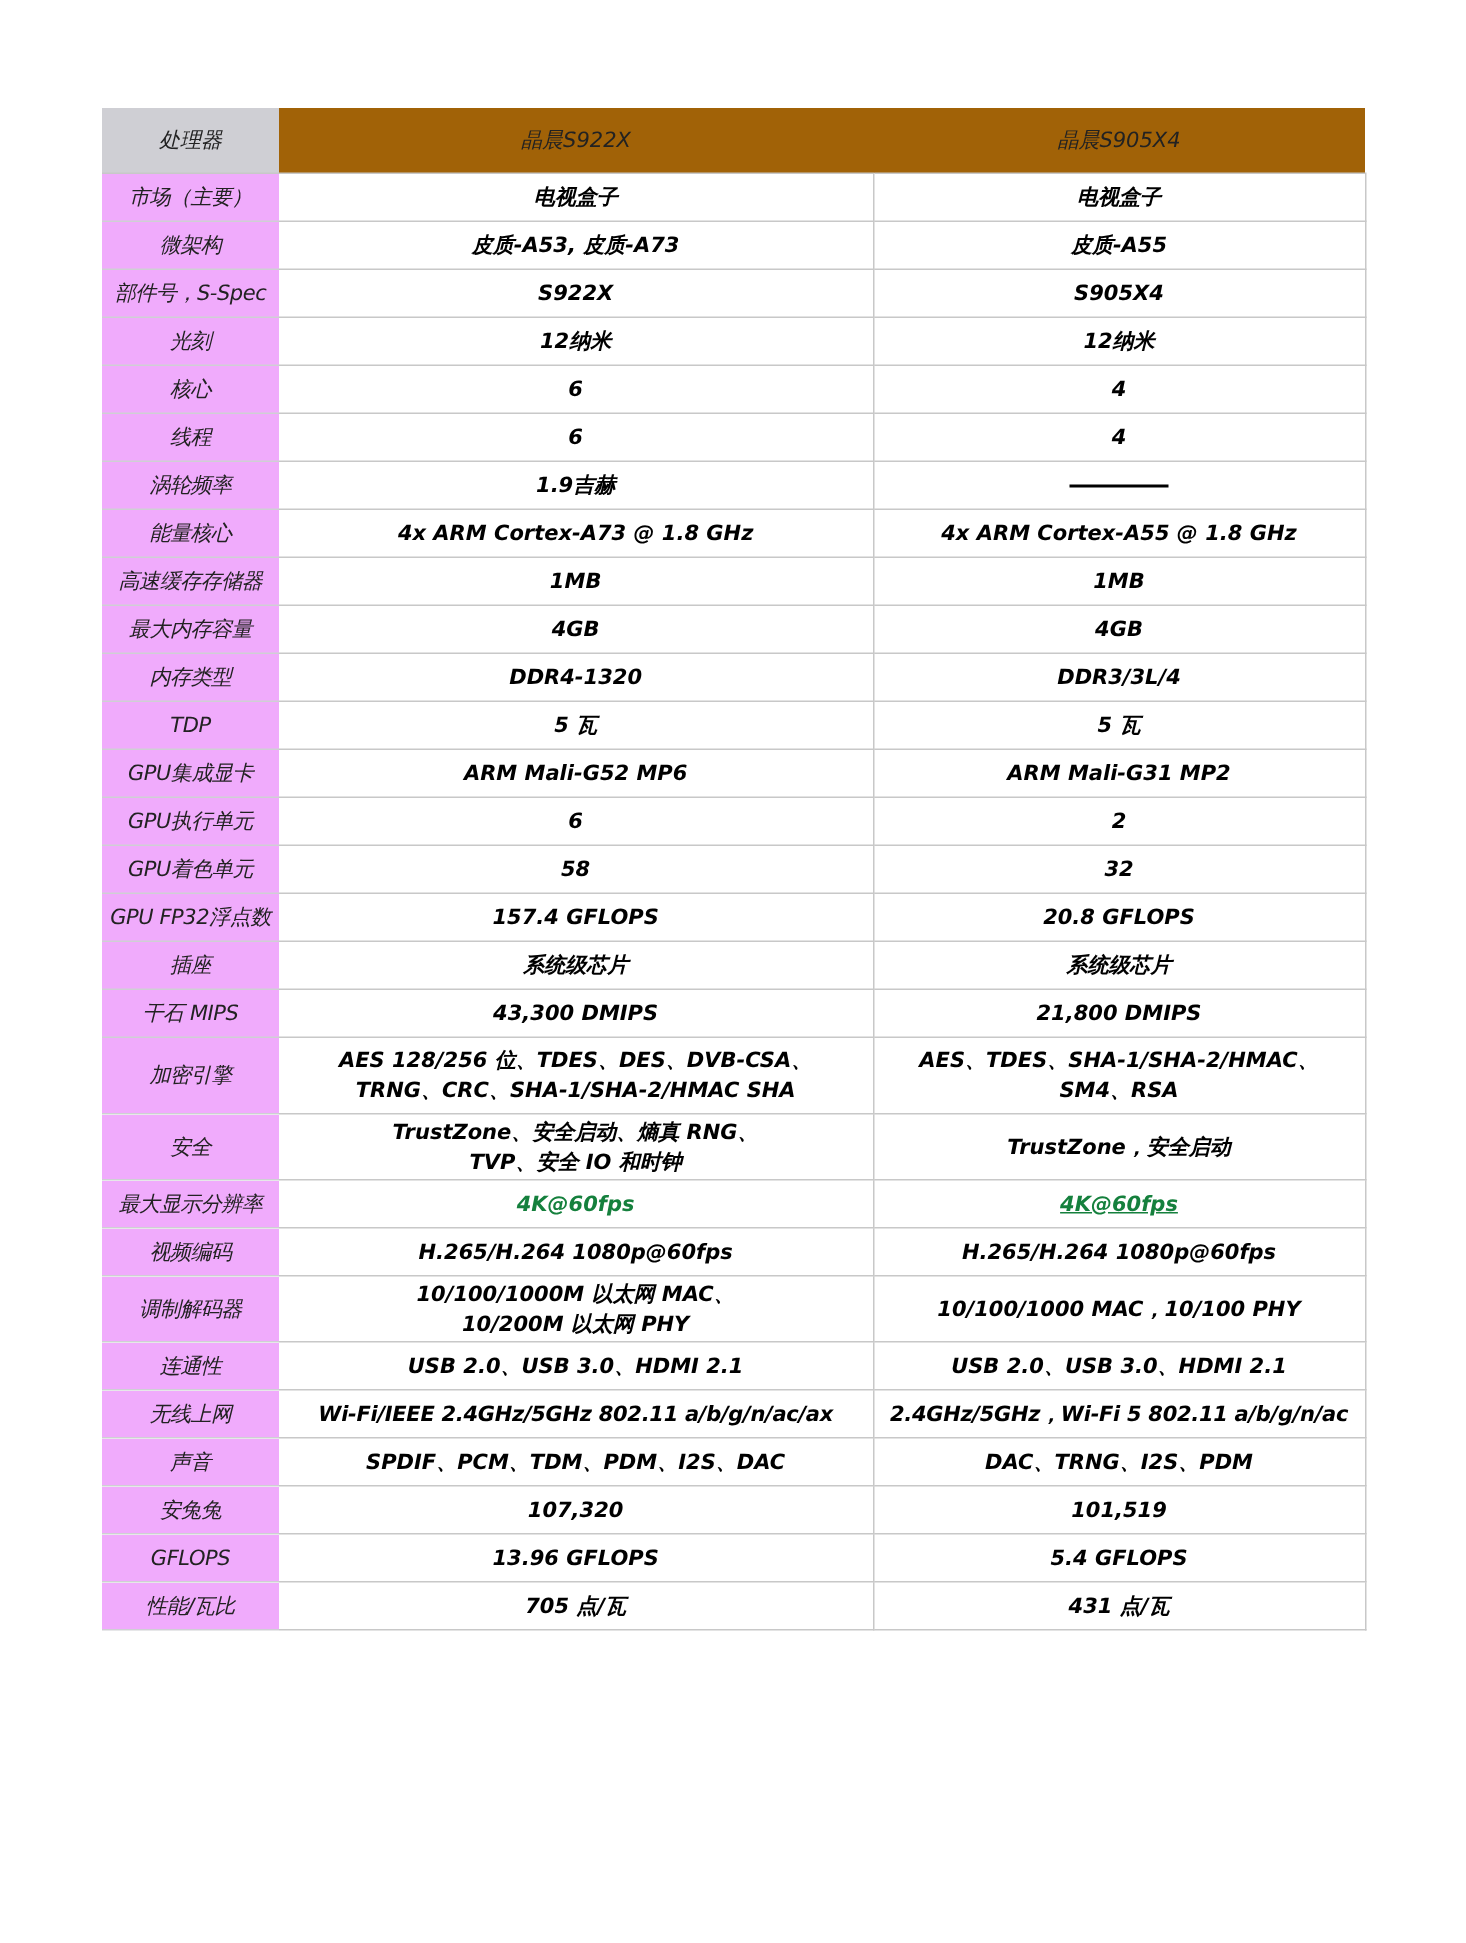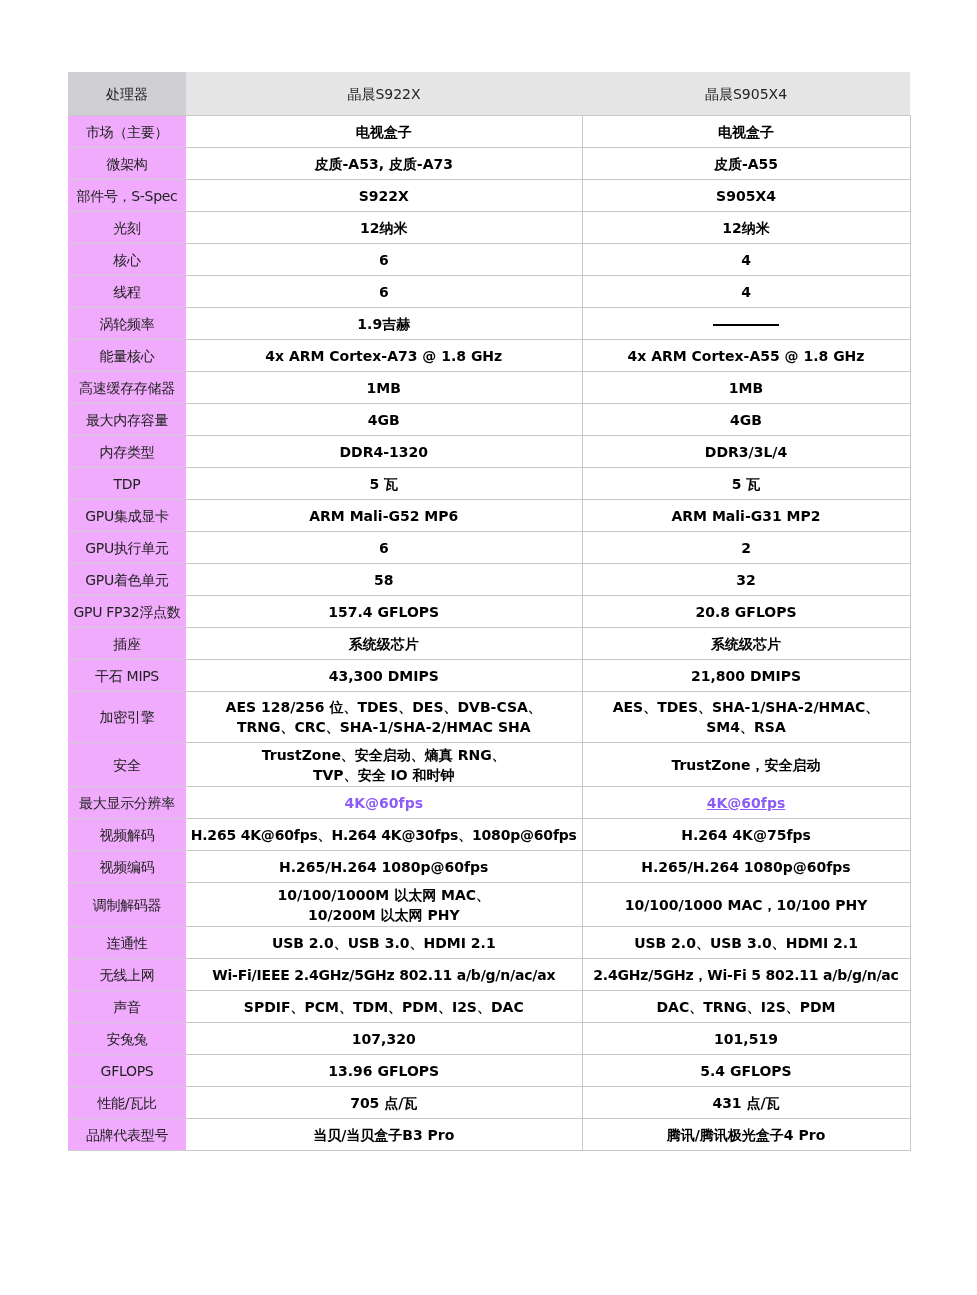--- a/index.html
+++ b/index.html
@@ -1,46 +1,46 @@
 <!DOCTYPE html>
 <html><head>
 <meta charset="utf-8">
 <style>
   html, body { margin: 0; padding: 0; background: #ffffff; }
   body { width: 977px; height: 1295px; position: relative; font-family: "DejaVu Sans", "Liberation Sans", sans-serif; }
   .spec-table {
     position: absolute; left: 68px; top: 72px; width: 842px;
-    border-collapse: collapse; table-layout: fixed;
+    border-collapse: collapse; table-layout: fixed; font-style: italic;
   }
   .spec-table col.c-label { width: 118px; }
   .spec-table col.c-a { width: 396px; }
   .spec-table col.c-b { width: 328px; }
   .spec-table td, .spec-table th {
     border-bottom: 1px solid #c8c8c8;
     text-align: center; vertical-align: middle;
     padding: 0 2px; color: #000;
     line-height: 20px;
     overflow: hidden; white-space: nowrap;
   }
   .spec-table th {
     height: 43px; font-weight: normal; font-size: 14px;
-    background: #e5e5e5; color: #222; border-bottom: 1px solid #c8c8c8;
+    background: #a16207; color: #222; border-bottom: 1px solid #c8c8c8;
   }
   .spec-table th.label-head { background: #cfcfd4; }
   .spec-table td.label {
     background: #f0abfc; font-size: 14px; color: #222;
     border-bottom: 1px solid #cfcfd4; letter-spacing: -0.3px;
   }
   .spec-table td.val { font-size: 14px; font-weight: bold; }
   .spec-table td.col-a { border-right: 1px solid #c8c8c8; }
   .spec-table td.col-b { border-right: 1px solid #c8c8c8; }
   .spec-table tr { height: 32px; }
   .spec-table tr.tall { height: 51px; }
   .spec-table tr.tall2 { height: 44px; }
-  .link-blue { color: #8b5cf6; }
+  .link-blue { color: #15803d; }
   .link-under { text-decoration: underline; }
   .dash { display: inline-block; width: 66px; height: 2px; background: #000; vertical-align: middle; }
   .sm { font-size: 13.5px; letter-spacing: -0.2px; }
 </style>
 </head>
 <body>
 
 <table class="spec-table">
   <colgroup>
       <col class="c-label">
@@ -163,25 +163,20 @@
           <div>TVP、安全 IO 和时钟</div>
         </td>
       <td class="val col-b">TrustZone，安全启动</td>
     </tr>
     <tr>
         <td class="label sm">最大显示分辨率</td>
         <td class="val col-a"><span class="link-blue">4K@60fps</span></td>
         <td class="val col-b"><span class="link-blue link-under">4K@60fps</span></td>
       </tr>
     <tr>
-        <td class="label">视频解码</td>
-        <td class="val col-a sm">H.265 4K@60fps、H.264 4K@30fps、1080p@60fps</td>
-        <td class="val col-b">H.264 4K@75fps</td>
-      </tr>
-    <tr>
         <td class="label">视频编码</td>
         <td class="val col-a">H.265/H.264 1080p@60fps</td>
         <td class="val col-b">H.265/H.264 1080p@60fps</td>
       </tr>
     <tr class="tall2">
       <td class="label">调制解码器</td>
       <td class="val col-a">
           <div>10/100/1000M 以太网 MAC、</div>
           <div>10/200M 以太网 PHY</div>
         </td>
@@ -210,19 +205,14 @@
     <tr>
         <td class="label">GFLOPS</td>
         <td class="val col-a">13.96 GFLOPS</td>
         <td class="val col-b">5.4 GFLOPS</td>
       </tr>
     <tr>
         <td class="label">性能/瓦比</td>
         <td class="val col-a">705 点/瓦</td>
         <td class="val col-b">431 点/瓦</td>
       </tr>
-    <tr>
-        <td class="label">品牌代表型号</td>
-        <td class="val col-a">当贝/当贝盒子B3 Pro</td>
-        <td class="val col-b">腾讯/腾讯极光盒子4 Pro</td>
-      </tr>
   </tbody>
 </table>
 
 </body></html>

